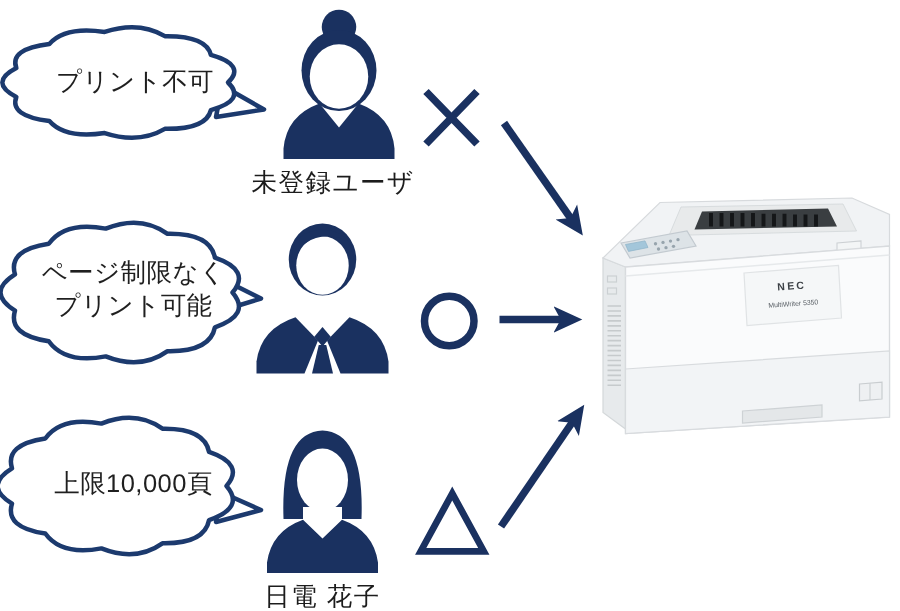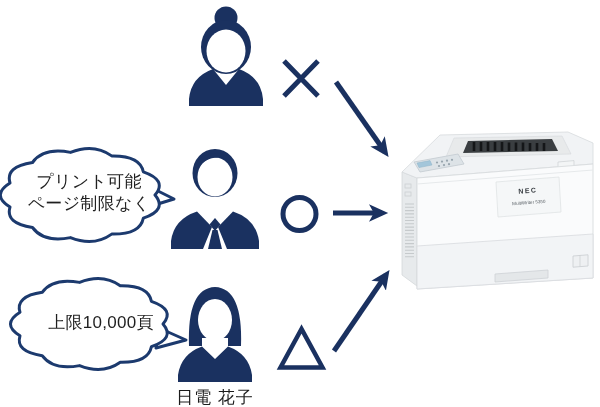--- a/index.html
+++ b/index.html
@@ -13,21 +13,21 @@
   
   .bubble { position:absolute; }
   .bubble > svg { position:absolute; left:0; top:0; }
   .bubble-text {
     position:absolute; inset:0; display:flex; flex-direction:column;
     align-items:center; justify-content:center; text-align:center;
     font-size:17px; line-height:22px; color:#1f1f1f; letter-spacing:0.3px;
   }
   .b1 { left:2px;  top:15px;  width:176px; height:80px; }
   .b2 { left:2px;  top:147px; width:174px; height:96px; }
-  .b3 { left:1px;  top:278px; width:176px; height:94px;margin-left:12px; }
+  .b3 { left:1px;  top:278px; width:176px; height:94px; }
   .b2 .bubble-text, .b3 .bubble-text { padding-bottom:4px; }
 
   
   .user-label {
     position:absolute; width:140px; text-align:center; font-size:17px;
     color:#1c1c1c; letter-spacing:1px; white-space:nowrap;
   }
   .l1 { left:152px; top:110px; }
   .l2 { left:148px; top:251px; }
   .l3 { left:145px; top:386px; }
@@ -43,42 +43,52 @@
   .s3 { left:277px; top:325px; }
 
   .arrows { position:absolute; left:0; top:0; pointer-events:none; }
   .printer { left:392px; top:126px; }
 </style>
 </head>
 <body>
 
 <div class="canvas">
 
+  <div class="bubble b1">
+    <svg width="176" height="80" viewBox="0 0 176 80">
+      <path d="M146,42 L174,58 L142,63 Z" fill="#ffffff" stroke="#1c3a6e" stroke-width="3" stroke-linejoin="round"></path>
+      <path fill="#ffffff" stroke="#1c3a6e" stroke-width="3" stroke-linejoin="round" d="M150.0,40.0 Q162.3,51.7 138.6,58.4 Q135.5,71.3 107.9,70.9 Q90.5,81.1 67.8,73.7 Q41.5,77.7 30.9,65.7 Q4.1,62.4 8.9,49.6 Q-9.8,40.0 8.9,30.4 Q4.1,17.6 30.9,14.3 Q41.5,2.3 67.8,6.3 Q90.5,-1.1 107.9,9.1 Q135.5,8.7 138.6,21.6 Q162.3,28.3 150.0,40.0 Z"></path>
+    </svg>
+    <div class="bubble-text">
+      <span>プリント不可</span>
+    </div>
+  </div>
 
   <svg class="abs p1" width="80" height="100" viewBox="0 0 80 100">
     <g fill="#1a3160">
       <circle cx="40" cy="12" r="11.5"></circle>
       <ellipse cx="40" cy="41" rx="25" ry="27"></ellipse>
       <ellipse cx="40" cy="45" rx="19.5" ry="21.5" fill="#ffffff"></ellipse>
       <path d="M3,100 L3,93 Q5,71 27,63 L40,79 L53,63 Q75,71 77,93 L77,100 Z"></path>
     </g>
   </svg>
+  <div class="user-label l1">未登録ユーザ</div>
 
   <svg class="abs s1" width="42" height="42" viewBox="0 0 42 42">
     <path d="M4,5 L38,40 M38,5 L4,40" stroke="#1a3160" stroke-width="5" fill="none"></path>
   </svg>
 
   <div class="bubble b2">
     <svg width="174" height="96" viewBox="0 0 174 96">
       <path d="M148,40 L172,52 L146,60 Z" fill="#ffffff" stroke="#1c3a6e" stroke-width="3" stroke-linejoin="round"></path>
       <path fill="#ffffff" stroke="#1c3a6e" stroke-width="3" stroke-linejoin="round" d="M153.0,48.0 Q165.6,62.8 141.3,71.2 Q138.1,87.6 109.7,87.1 Q91.8,99.9 68.5,90.6 Q41.5,95.7 30.5,80.5 Q3.1,76.4 8.0,60.1 Q-11.3,48.0 8.0,35.9 Q3.1,19.6 30.5,15.5 Q41.5,0.3 68.5,5.4 Q91.8,-3.9 109.7,8.9 Q138.1,8.4 141.3,24.8 Q165.6,33.2 153.0,48.0 Z"></path>
     </svg>
     <div class="bubble-text">
+      <span>ページ制限なく</span>
       <span>プリント可能</span>
-      <span>ページ制限なく</span>
     </div>
   </div>
 
   <svg class="abs p2" width="92" height="102" viewBox="0 0 92 102">
     <g fill="#1a3160">
       <ellipse cx="46" cy="26" rx="22.5" ry="24"></ellipse>
       <ellipse cx="46" cy="30" rx="17.5" ry="19.5" fill="#ffffff"></ellipse>
       <path d="M25.5,26 Q26,7 46,6 Q66,7 66.5,26 Q66,14 57,11.5 Q44,8.5 35,15 Q28,19.5 27.5,32 Q25.8,29 25.5,26 Z"></path>
       <path d="M2,102 L2,94 Q5,72 28,64.5 L43,80 L34,102 Z"></path>
       <path d="M90,102 L90,94 Q87,72 64,64.5 L49,80 L58,102 Z"></path>

